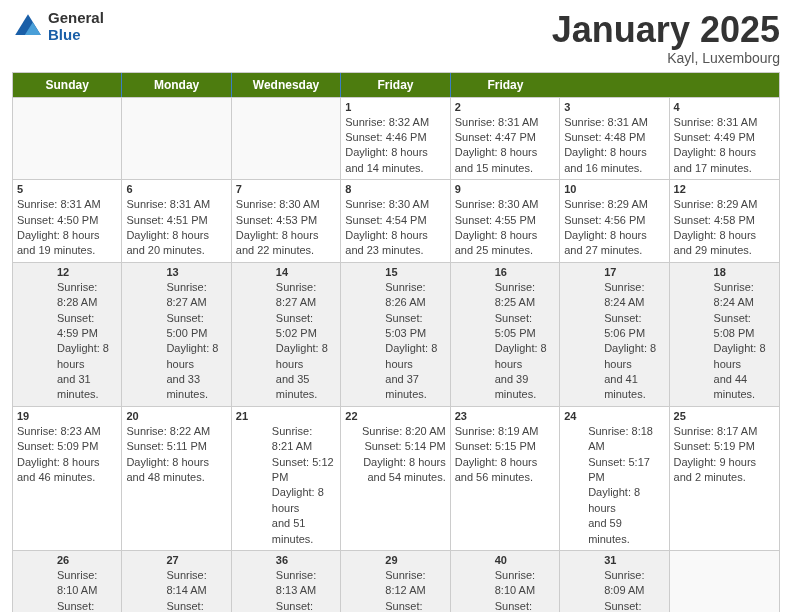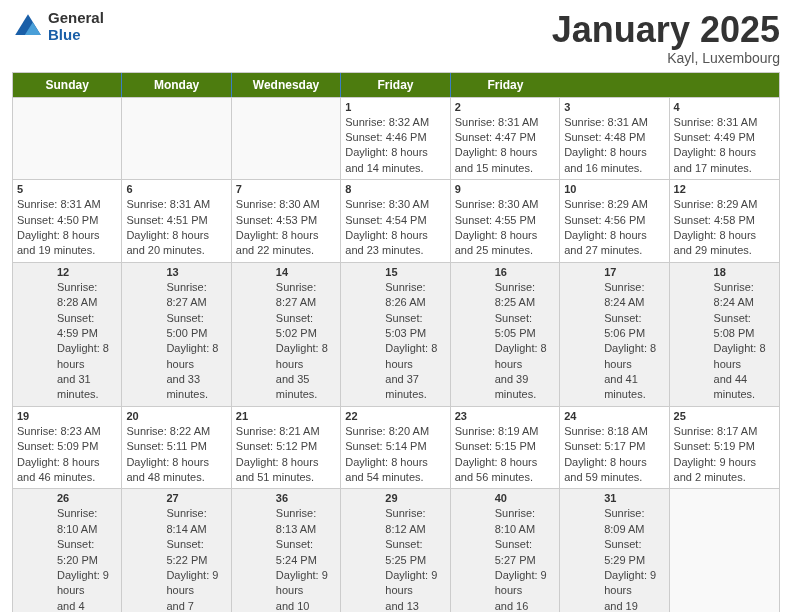--- a/index.html
+++ b/index.html
@@ -291,42 +291,42 @@
           </div>
           <div class="cal-cell">
             <div class="day-num">20</div>
             <div class="day-info" style="white-space: pre-line;">Sunrise: 8:22 AM
 Sunset: 5:11 PM
 Daylight: 8 hours
 and 48 minutes.</div>
           </div>
           <div class="cal-cell">
             <div class="day-num">21</div>
-            <div class="day-info" style="white-space: pre-line;">Sunrise: 8:21 AM
+            <div class="day-info" style="white-space: pre-line; margin-left: 36px;">Sunrise: 8:21 AM
 Sunset: 5:12 PM
 Daylight: 8 hours
 and 51 minutes.</div>
           </div>
           <div class="cal-cell">
             <div class="day-num">22</div>
-            <div class="day-info" style="white-space: pre-line;">Sunrise: 8:20 AM
+            <div class="day-info" style="white-space: pre-line; text-align: right;">Sunrise: 8:20 AM
 Sunset: 5:14 PM
 Daylight: 8 hours
 and 54 minutes.</div>
           </div>
           <div class="cal-cell">
             <div class="day-num">23</div>
             <div class="day-info" style="white-space: pre-line;">Sunrise: 8:19 AM
 Sunset: 5:15 PM
 Daylight: 8 hours
 and 56 minutes.</div>
           </div>
           <div class="cal-cell">
             <div class="day-num">24</div>
-            <div class="day-info" style="white-space: pre-line;">Sunrise: 8:18 AM
+            <div class="day-info" style="white-space: pre-line; margin-left: 24px;">Sunrise: 8:18 AM
 Sunset: 5:17 PM
 Daylight: 8 hours
 and 59 minutes.</div>
           </div>
           <div class="cal-cell">
             <div class="day-num">25</div>
             <div class="day-info" style="white-space: pre-line;">Sunrise: 8:17 AM
 Sunset: 5:19 PM
 Daylight: 9 hours
 and 2 minutes.</div>

